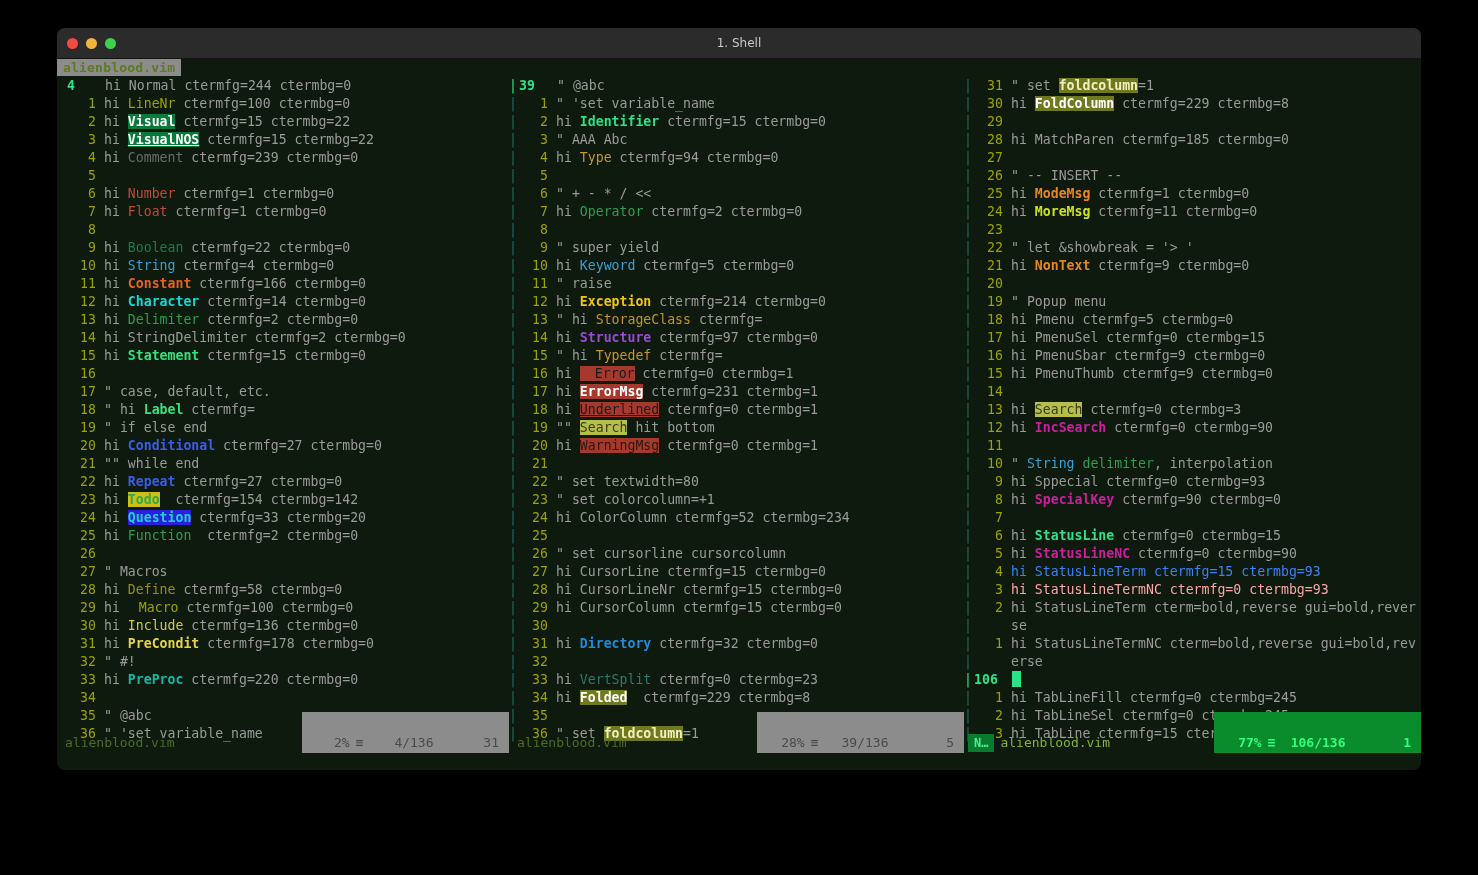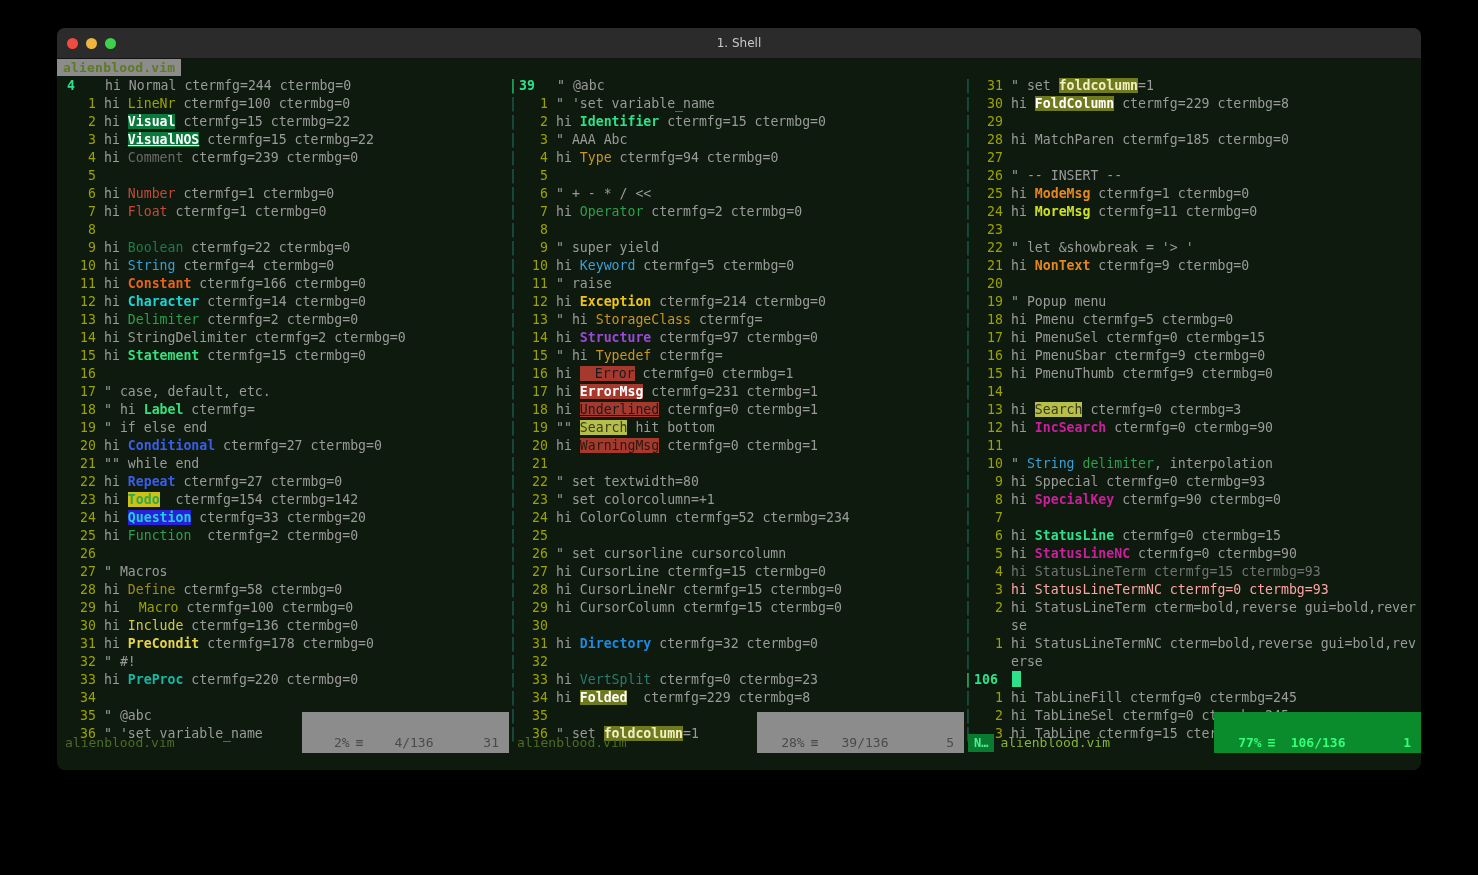--- a/index.html
+++ b/index.html
@@ -205,21 +205,21 @@
             <div class="line"><span class="sep">|</span><span class="num">14</span><span class="txt"></span></div>
             <div class="line"><span class="sep">|</span><span class="num">13</span><span class="txt"><span class="hl" style="color: rgb(154, 154, 154);">hi </span><span class="hl" style="color: rgb(58, 58, 26); background: rgb(181, 191, 74);">Search</span><span class="hl" style="color: rgb(154, 154, 154);"> ctermfg=0 ctermbg=3</span></span></div>
             <div class="line"><span class="sep">|</span><span class="num">12</span><span class="txt"><span class="hl" style="color: rgb(154, 154, 154);">hi </span><span class="hl" style="color: rgb(204, 31, 158); font-weight: bold;">IncSearch</span><span class="hl" style="color: rgb(154, 154, 154);"> ctermfg=0 ctermbg=90</span></span></div>
             <div class="line"><span class="sep">|</span><span class="num">11</span><span class="txt"></span></div>
             <div class="line"><span class="sep">|</span><span class="num">10</span><span class="txt"><span class="hl" style="color: rgb(154, 154, 154);">" </span><span class="hl" style="color: rgb(61, 159, 214);">String</span><span class="hl" style="color: rgb(154, 154, 154);"> </span><span class="hl" style="color: rgb(47, 158, 79);">delimiter</span><span class="hl" style="color: rgb(154, 154, 154);">, interpolation</span></span></div>
             <div class="line"><span class="sep">|</span><span class="num">9</span><span class="txt"><span class="hl" style="color: rgb(154, 154, 154);">hi Sppecial ctermfg=0 ctermbg=93</span></span></div>
             <div class="line"><span class="sep">|</span><span class="num">8</span><span class="txt"><span class="hl" style="color: rgb(154, 154, 154);">hi </span><span class="hl" style="color: rgb(204, 31, 158); font-weight: bold;">SpecialKey</span><span class="hl" style="color: rgb(154, 154, 154);"> ctermfg=90 ctermbg=0</span></span></div>
             <div class="line"><span class="sep">|</span><span class="num">7</span><span class="txt"></span></div>
             <div class="line"><span class="sep">|</span><span class="num">6</span><span class="txt"><span class="hl" style="color: rgb(154, 154, 154);">hi </span><span class="hl" style="color: rgb(45, 224, 138); font-weight: bold;">StatusLine</span><span class="hl" style="color: rgb(154, 154, 154);"> ctermfg=0 ctermbg=15</span></span></div>
             <div class="line"><span class="sep">|</span><span class="num">5</span><span class="txt"><span class="hl" style="color: rgb(154, 154, 154);">hi </span><span class="hl" style="color: rgb(204, 31, 158); font-weight: bold;">StatusLineNC</span><span class="hl" style="color: rgb(154, 154, 154);"> ctermfg=0 ctermbg=90</span></span></div>
-            <div class="line"><span class="sep">|</span><span class="num">4</span><span class="txt"><span class="hl" style="color: #737373;">hi StatusLineTerm ctermfg=15 ctermbg=93</span></span></div>
+            <div class="line"><span class="sep">|</span><span class="num">4</span><span class="txt"><span class="hl" style="color: #3b82f6;">hi StatusLineTerm ctermfg=15 ctermbg=93</span></span></div>
             <div class="line"><span class="sep">|</span><span class="num">3</span><span class="txt"><span class="hl" style="color: #fca5a5;">hi StatusLineTermNC ctermfg=0 ctermbg=93</span></span></div>
             <div class="line"><span class="sep">|</span><span class="num">2</span><span class="txt"><span class="hl" style="color: rgb(154, 154, 154);">hi StatusLineTerm cterm=bold,reverse gui=bold,rever</span></span></div>
             <div class="line"><span class="sep">|</span><span class="num blanknum"> </span><span class="txt"><span class="hl" style="color: rgb(154, 154, 154);">se</span></span></div>
             <div class="line"><span class="sep">|</span><span class="num">1</span><span class="txt"><span class="hl" style="color: rgb(154, 154, 154);">hi StatusLineTermNC cterm=bold,reverse gui=bold,rev</span></span></div>
             <div class="line"><span class="sep">|</span><span class="num blanknum"> </span><span class="txt"><span class="hl" style="color: rgb(154, 154, 154);">erse</span></span></div>
             <div class="line"><span class="sep" style="color: rgb(45, 224, 138);">|</span><span class="num cur">106</span><span class="txt"><span class="cursorblk"></span></span></div>
             <div class="line"><span class="sep">|</span><span class="num">1</span><span class="txt"><span class="hl" style="color: rgb(154, 154, 154);">hi TabLineFill ctermfg=0 ctermbg=245</span></span></div>
             <div class="line"><span class="sep">|</span><span class="num">2</span><span class="txt"><span class="hl" style="color: rgb(154, 154, 154);">hi TabLineSel ctermfg=0 ctermbg=245</span></span></div>
             <div class="line"><span class="sep">|</span><span class="num">3</span><span class="txt"><span class="hl" style="color: rgb(154, 154, 154);">hi TabLine ctermfg=15 ctermbg=237</span></span></div>
           </div>

